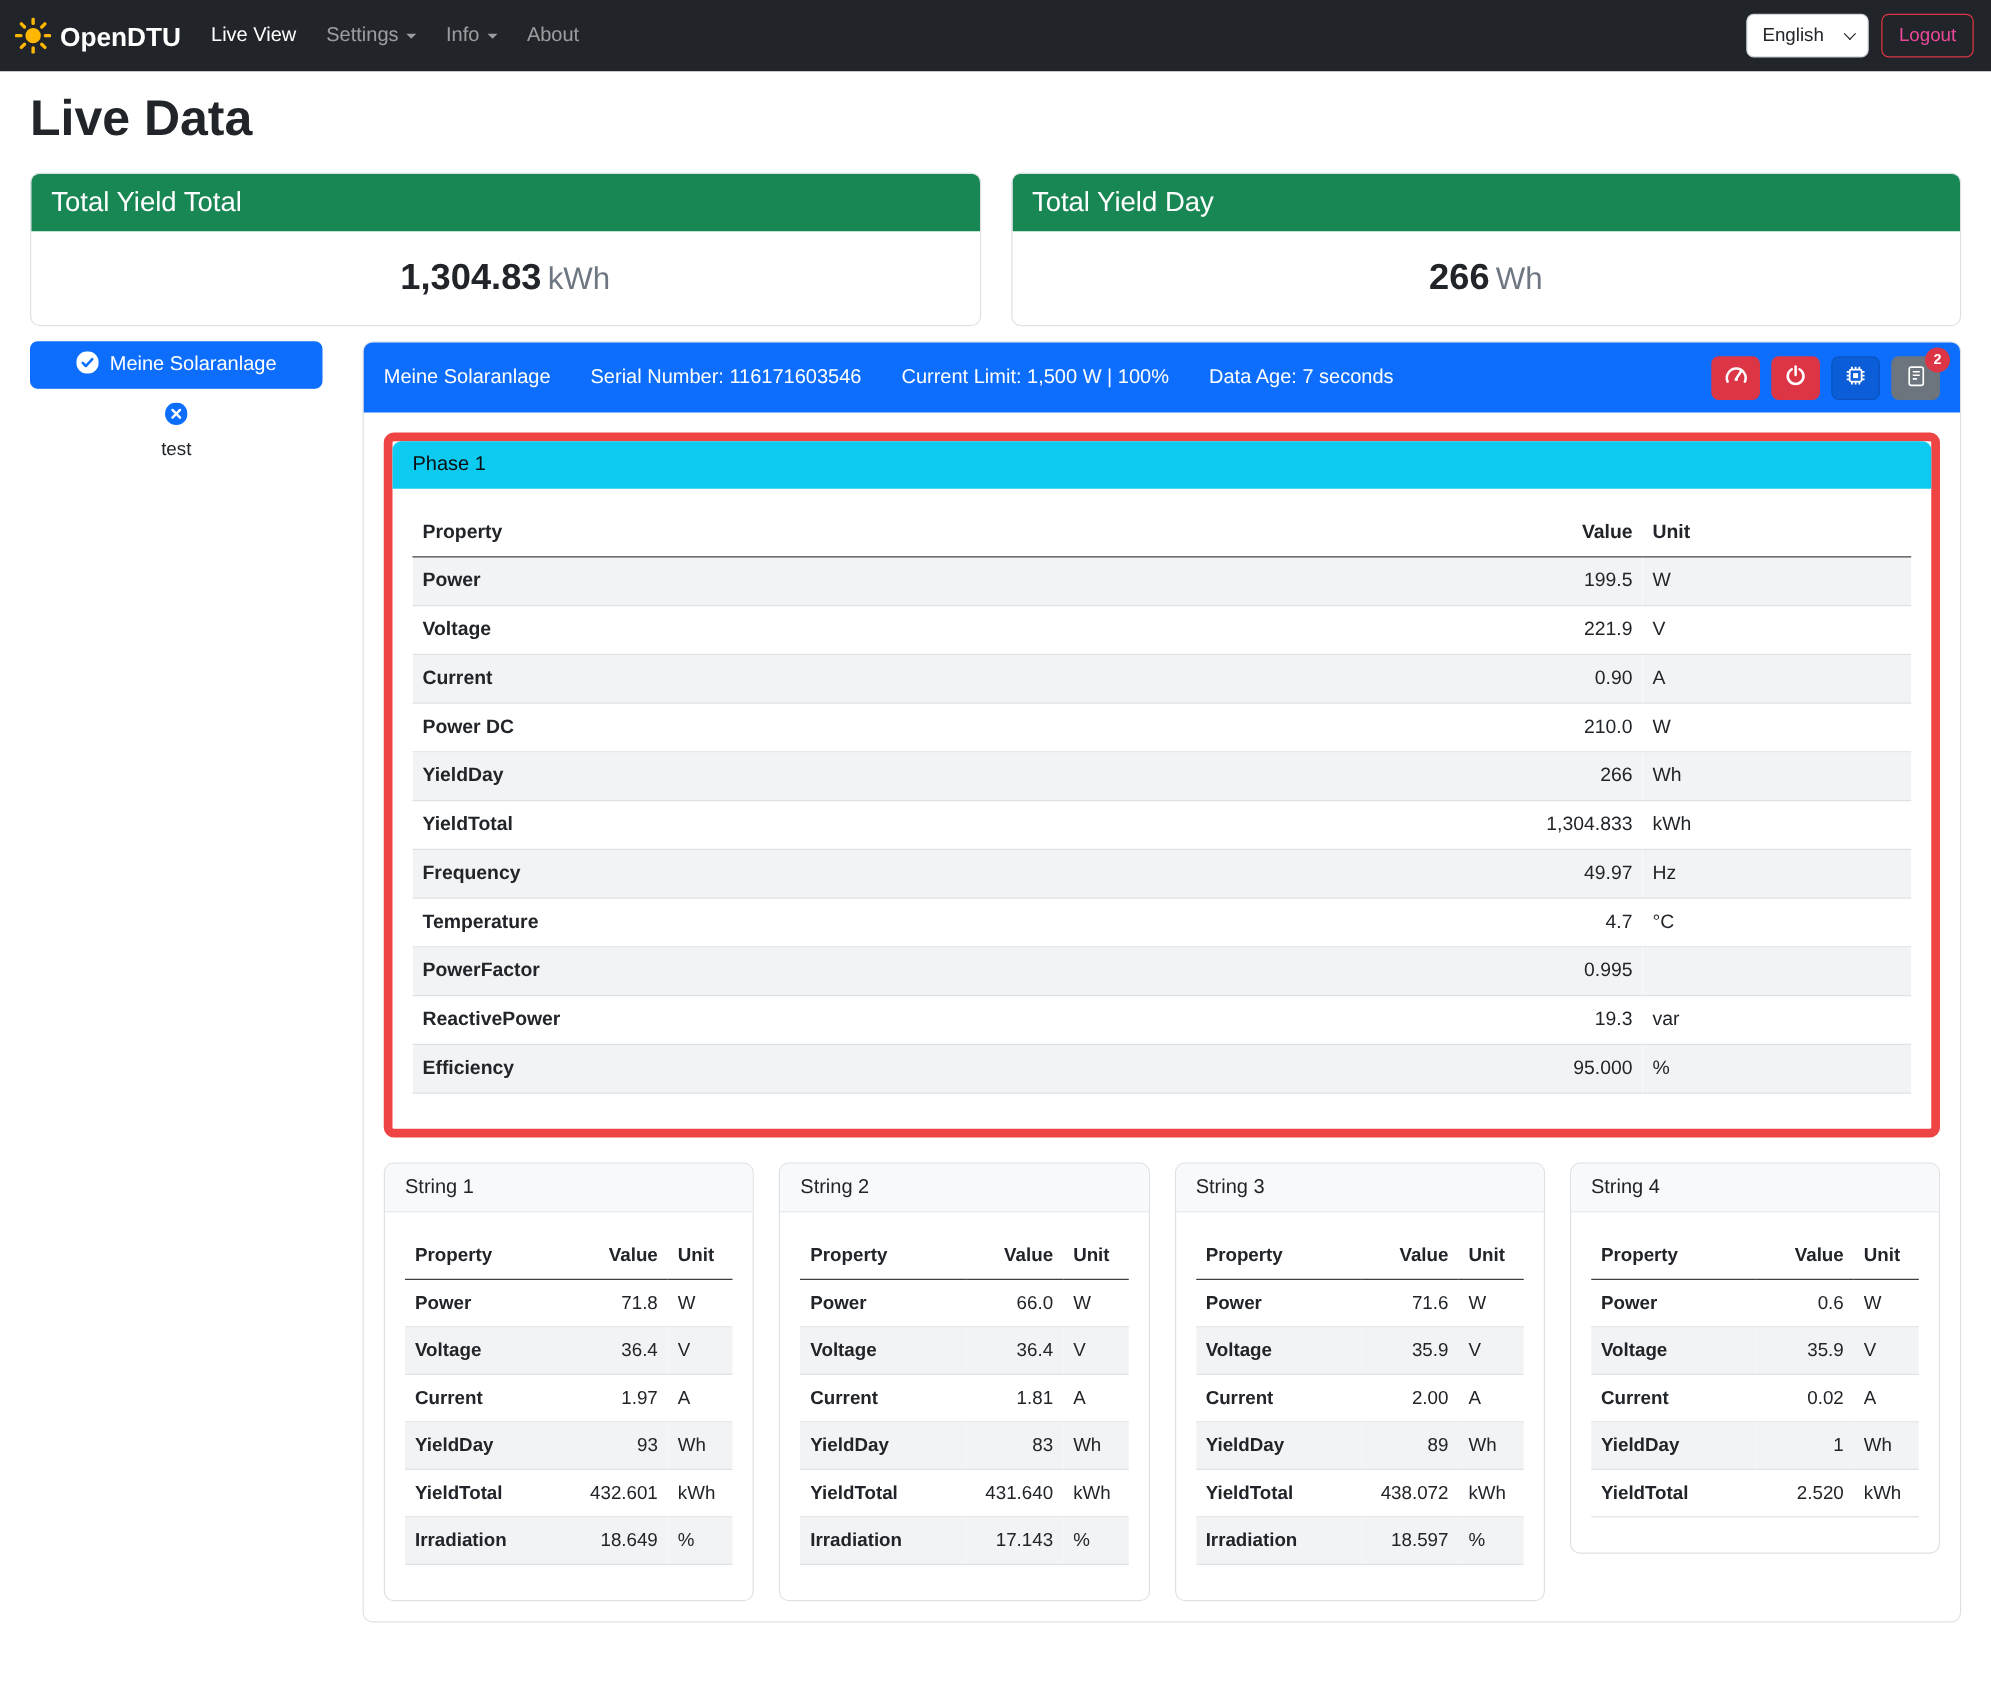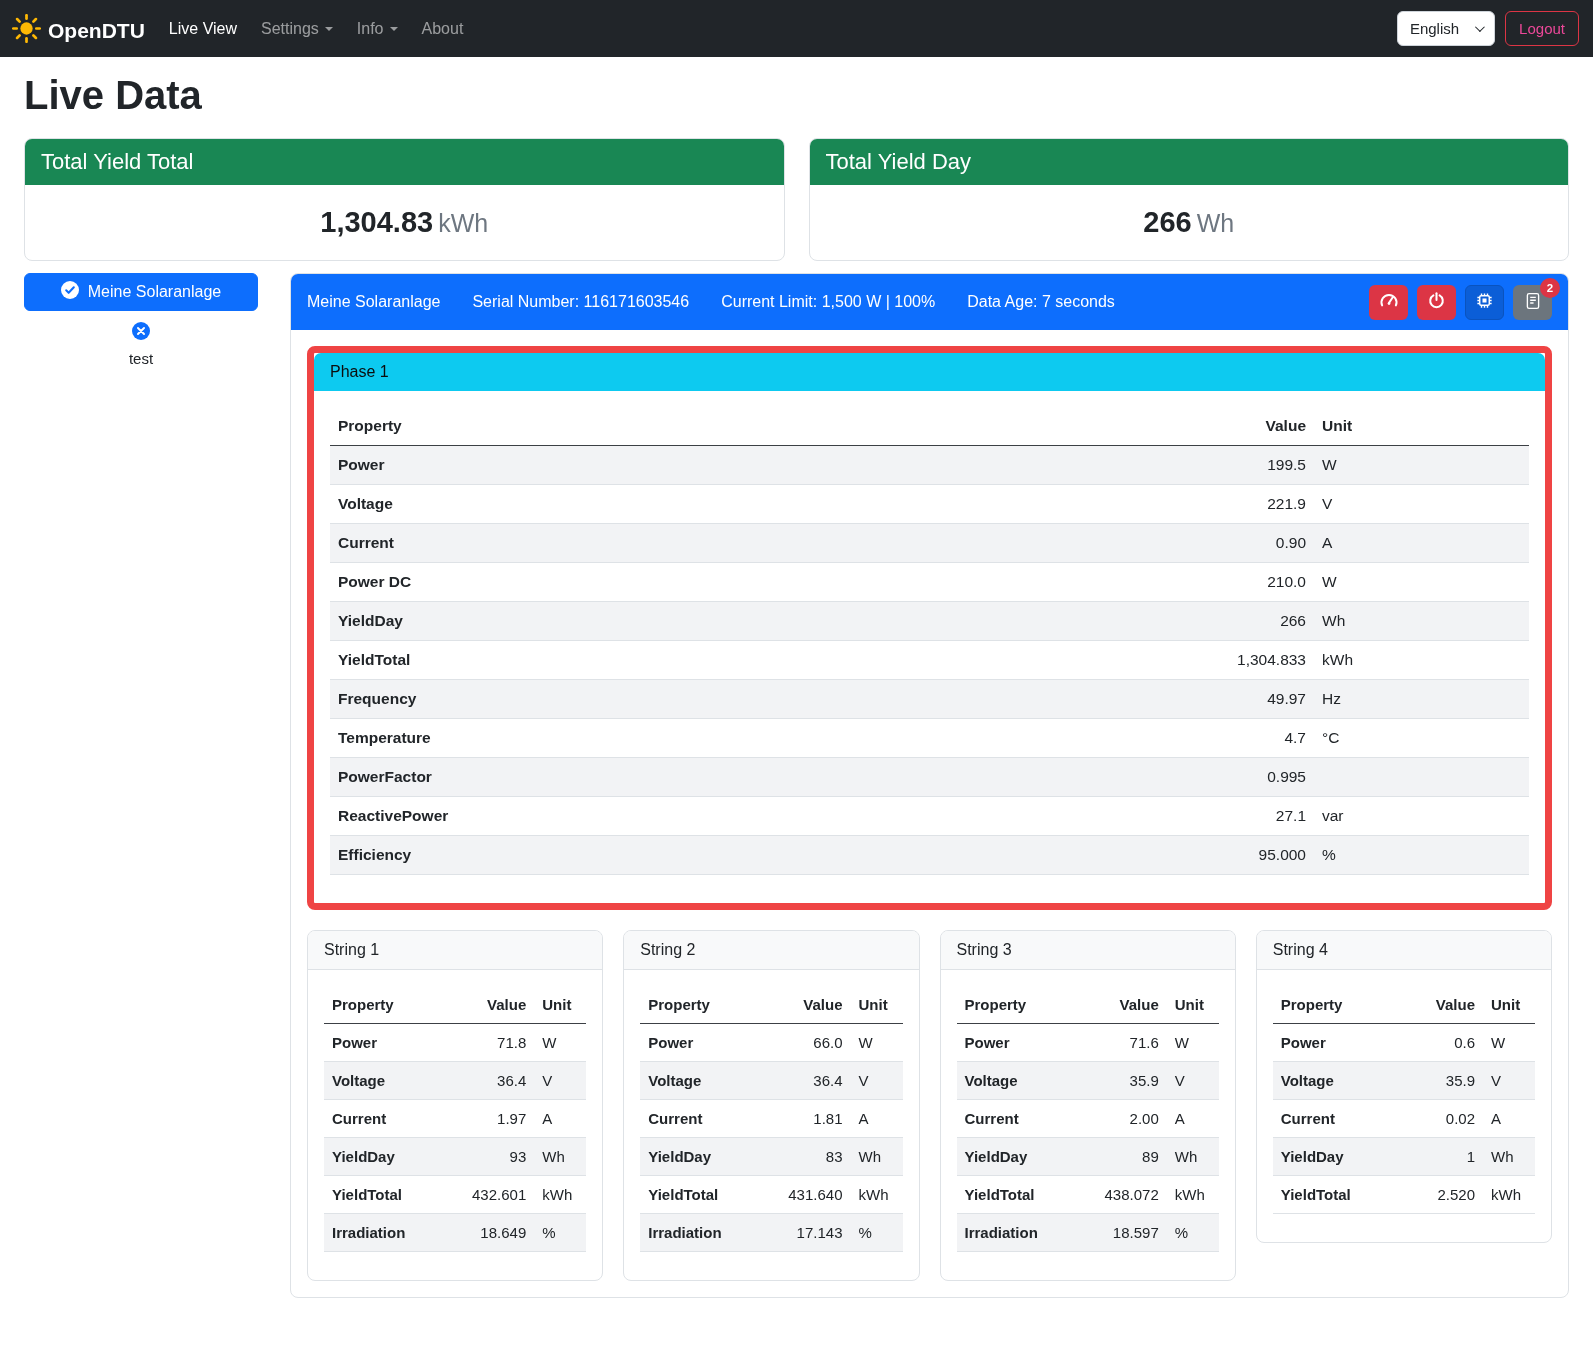--- a/index.html
+++ b/index.html
@@ -257,21 +257,21 @@
                   <td class="val">4.7</td>
                   <td class="unit">°C</td>
                 </tr>
                 <tr>
                   <th>PowerFactor</th>
                   <td class="val">0.995</td>
                   <td class="unit"></td>
                 </tr>
                 <tr>
                   <th>ReactivePower</th>
-                  <td class="val">27.1</td>
+                  <td class="val">19.3</td>
                   <td class="unit">var</td>
                 </tr>
                 <tr>
                   <th>Efficiency</th>
                   <td class="val">95.000</td>
                   <td class="unit">%</td>
                 </tr>
               </tbody>
           </table>
         </div>

